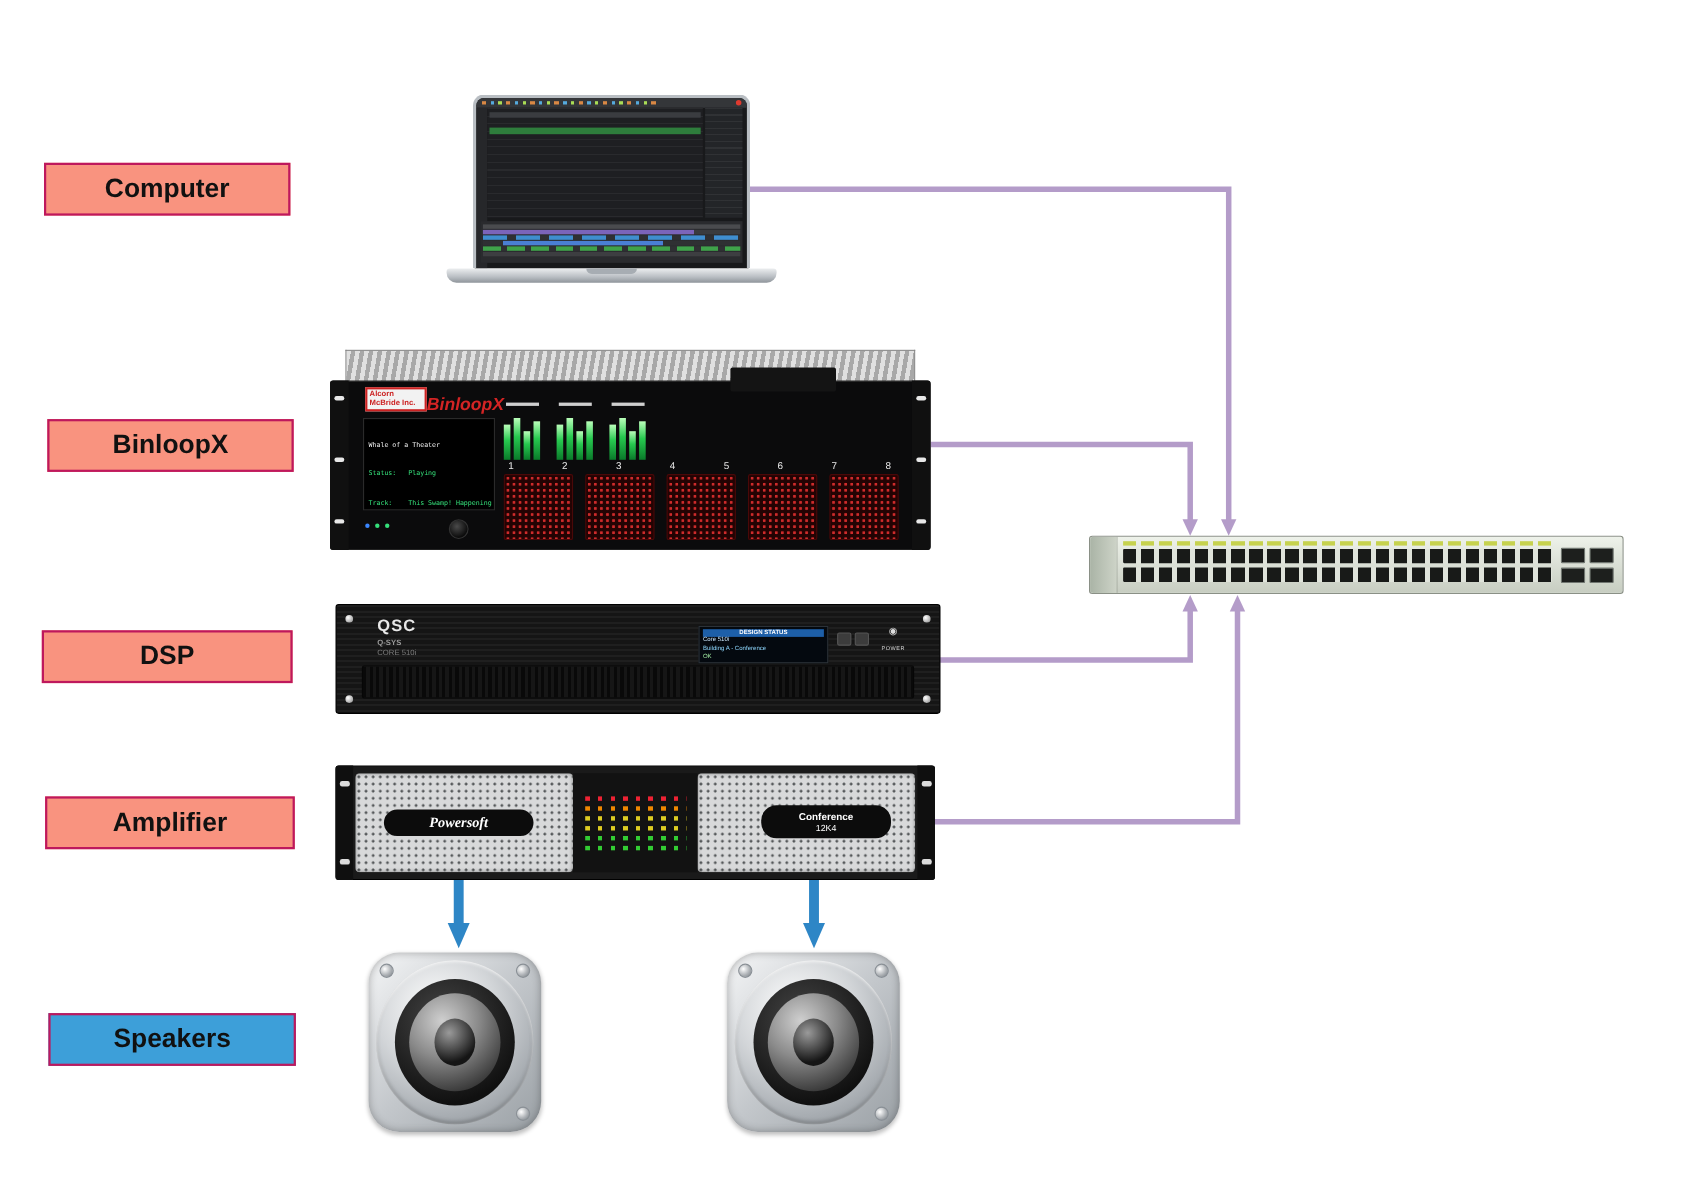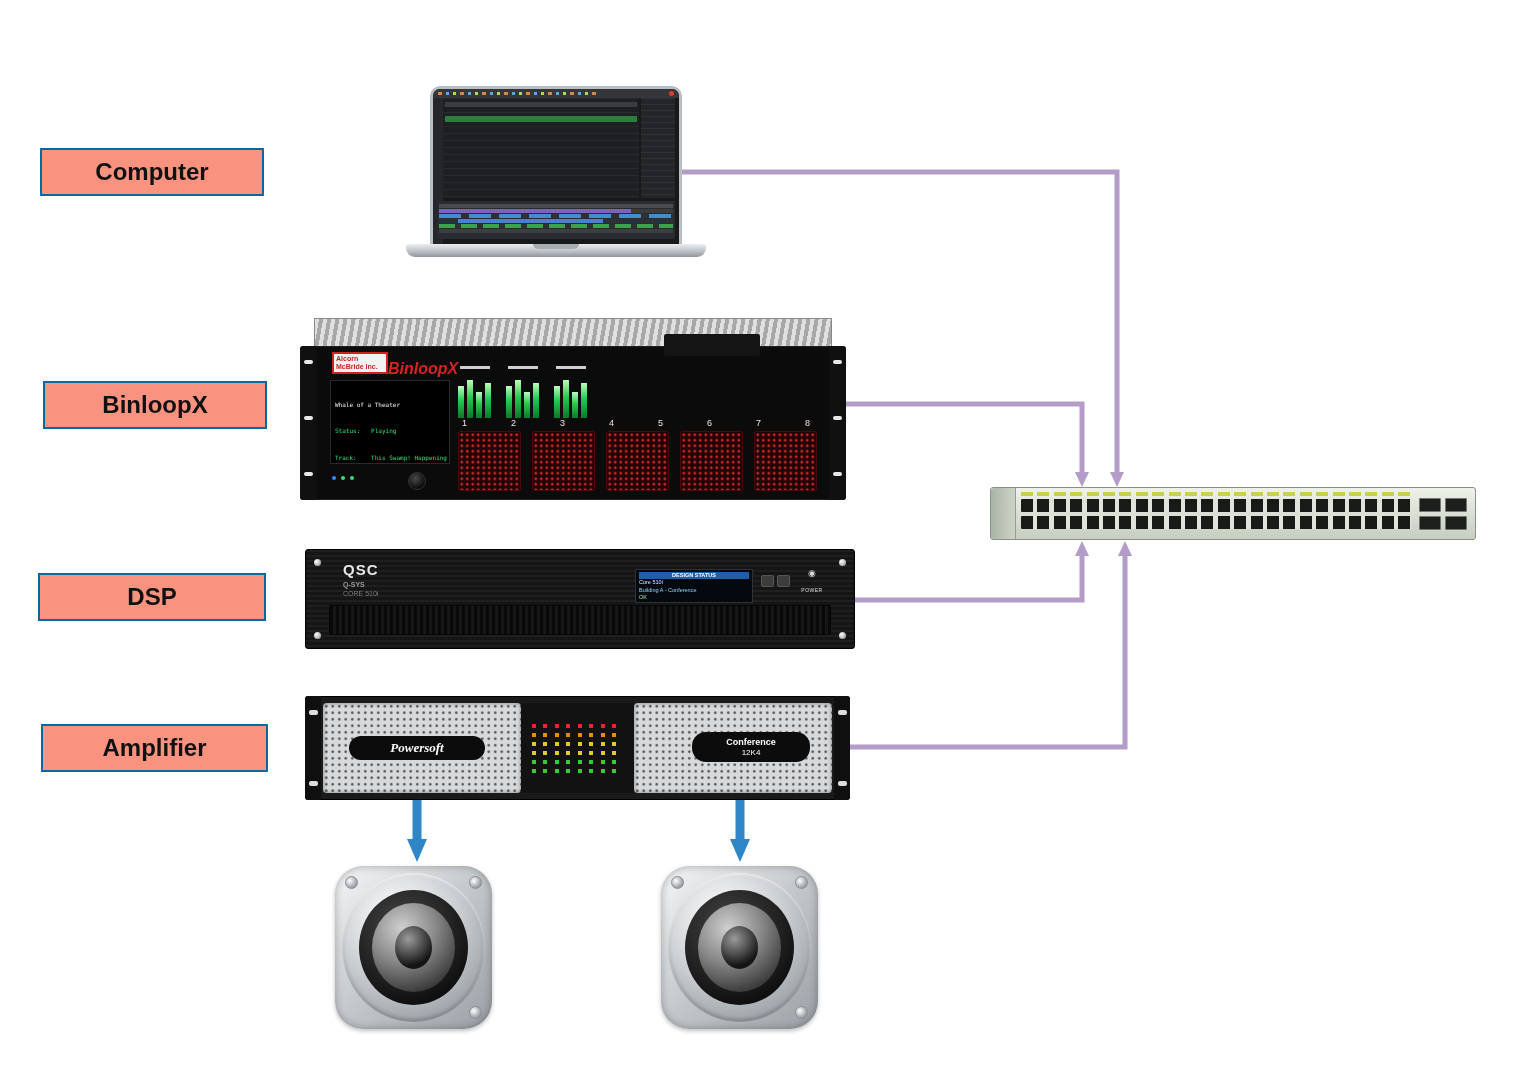--- a/index.html
+++ b/index.html
@@ -1,20 +1,20 @@
 <!DOCTYPE html>
 <html style="--label-bg: #f9937f; --label-blue-bg: #3d9fd9; --connector: #b49cc9; --speaker-arrow: #2e86c6; --binloop-red: #d42424;"><head>
 <meta charset="utf-8">
 <style>
   html,body{margin:0;padding:0;background:#fff;}
   .canvas{position:relative;width:1533px;height:1070px;background:#fff;overflow:hidden;
           font-family:"Liberation Sans",sans-serif;}
 
   
-  .label-box{position:absolute;height:44px;border:2px solid #0369a1;background:var(--label-bg,#f9937f);
+  .label-box{position:absolute;height:44px;border:2px solid #be185d;background:var(--label-bg,#f9937f);
              display:flex;align-items:center;justify-content:center;font-weight:bold;font-size:24px;color:#111;}
   .label-box.blue{background:var(--label-blue-bg,#3d9fd9);}
   #lbl-computer{left:40px;top:148px;width:220px;}
   #lbl-binloopx{left:43px;top:381px;width:220px;}
   #lbl-switch{left:1251px;top:416px;width:241px;}
   #lbl-dsp{left:38px;top:573px;width:224px;}
   #lbl-amp{left:41px;top:724px;width:223px;}
   #lbl-speakers{left:44px;top:921px;width:221px;}
 
   
@@ -184,20 +184,21 @@
     <polyline points="848,600 1082,600 1082,552" fill="none" stroke="#b49cc9" stroke-width="5" marker-end="url(#arrowP)"></polyline>
     <polyline points="848,747 1125,747 1125,552" fill="none" stroke="#b49cc9" stroke-width="5" marker-end="url(#arrowP)"></polyline>
     <line x1="417" y1="799" x2="417" y2="842" stroke="#2e86c6" stroke-width="9" marker-end="url(#arrowB)"></line>
     <line x1="740" y1="799" x2="740" y2="842" stroke="#2e86c6" stroke-width="9" marker-end="url(#arrowB)"></line>
   </svg>
 
   <div id="lbl-computer" class="label-box">Computer</div>
   <div id="lbl-binloopx" class="label-box">BinloopX</div>
   <div id="lbl-dsp" class="label-box">DSP</div>
   <div id="lbl-amp" class="label-box">Amplifier</div>
+  <div id="lbl-speakers" class="label-box blue">Speakers</div>
 
   <div class="laptop">
     <div class="lt-screen">
       <div class="lt-menubar">
         <i class="lt-menu-icons"></i>
         <i class="lt-dot"></i>
       </div>
       <div class="lt-side"></div>
       <div class="lt-main">
         <i class="lt-hl2"></i>

